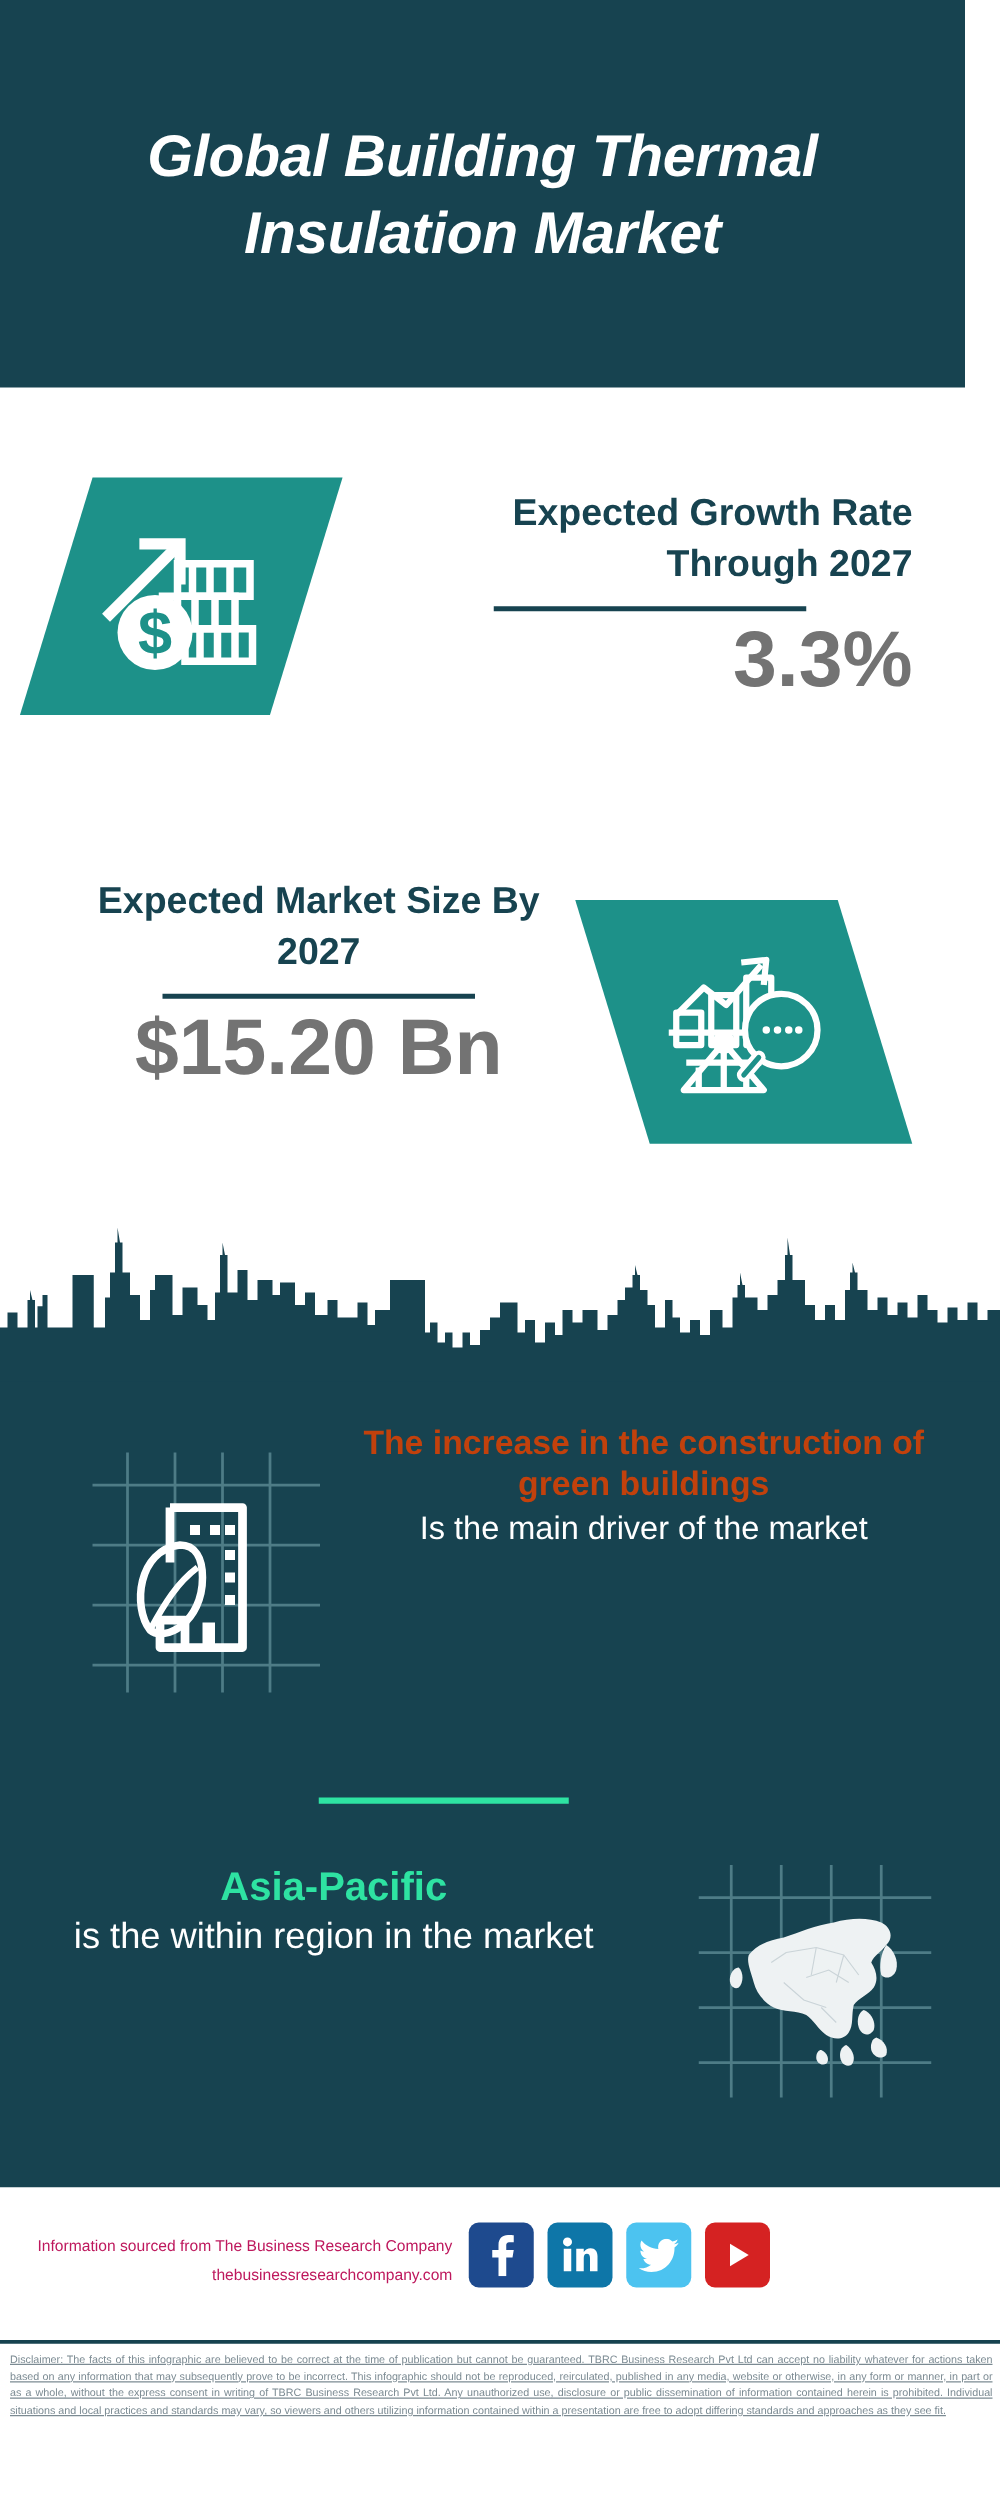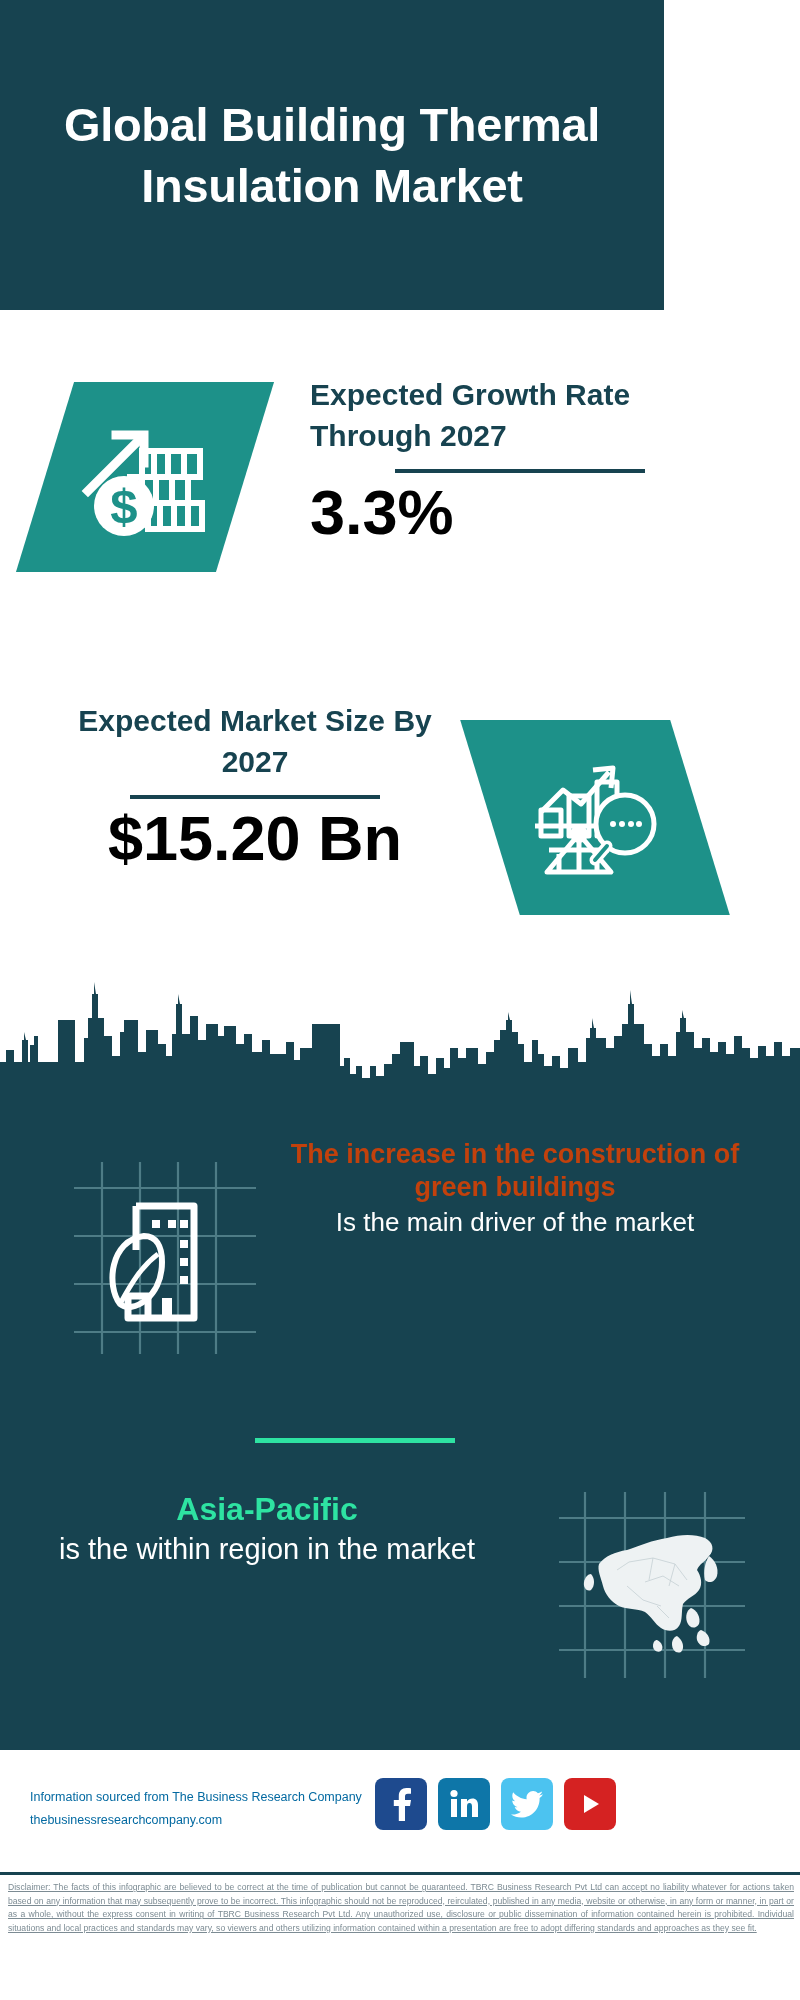--- a/index.html
+++ b/index.html
@@ -6,51 +6,51 @@
   html, body {
     width:800px; height:2000px;
     background:#ffffff;
     font-family:"Liberation Sans", sans-serif;
     overflow:hidden;
   }
   .page { position:relative; width:800px; height:2000px; background:#ffffff; }
 
   
   .header {
-    position:absolute; left:0; top:0; width:664px; height:310px;
+    position:absolute; left:0; top:0; width:772px; height:310px;
     background:#174350;
-    display:flex; align-items:center; justify-content:center;
+    display:flex; align-items:center; justify-content:center;font-style:italic;
   }
   .header-title {
     color:#ffffff; font-size:47px; font-weight:bold; line-height:1.30;
     text-align:center; letter-spacing:-0.3px; width:640px;
   }
 
   
   .stat1 { position:absolute; left:0; top:310px; width:800px; height:310px; }
   .para-left {
     position:absolute; left:45px; top:72px; width:200px; height:190px;
     background:#1d9189;
     transform:skewX(-17deg);
   }
   .icon-money {
     position:absolute; left:45px; top:72px; width:200px; height:190px;
     display:flex; align-items:center; justify-content:center;
   }
   .stat1-text {
-    position:absolute; left:310px; top:64px; width:420px; text-align:left;
+    position:absolute; left:310px; top:80px; width:420px; text-align:right;
   }
   .stat-label {
     color:#174350; font-size:30px; font-weight:bold; line-height:1.38;
   }
   .rule-dark {
     width:250px; height:4px; background:#174350; margin:12px auto 6px auto;
   }
   .stat-value {
-    color:#000000; font-size:63px; font-weight:bold; line-height:1.05;
+    color:#737373; font-size:63px; font-weight:bold; line-height:1.05;
   }
 
   
   .stat2 { position:absolute; left:0; top:660px; width:800px; height:320px; }
   .stat2-text {
     position:absolute; left:55px; top:40px; width:400px; text-align:center;
   }
   .para-right {
     position:absolute; left:490px; top:60px; width:210px; height:195px;
     background:#1d9189;
@@ -107,21 +107,21 @@
   }
 
   
   .footer {
     position:absolute; left:0; top:1750px; width:800px; height:122px;
     background:#ffffff;
     display:flex; align-items:center;
   }
   .footer-text { position:absolute; left:30px; top:36px; }
   .footer-line {
-    color:#0369a1; font-size:12.5px; line-height:1.85;
+    color:#be185d; font-size:12.5px; line-height:1.85;text-align:right;
   }
   .socials {
     position:absolute; left:375px; top:28px;
     display:flex; gap:11px; align-items:center;
   }
   .sbtn {
     width:52px; height:52px; border-radius:8px;
     display:flex; align-items:center; justify-content:center;
   }
   .sbtn.fb { background:#1e4a8e; }

